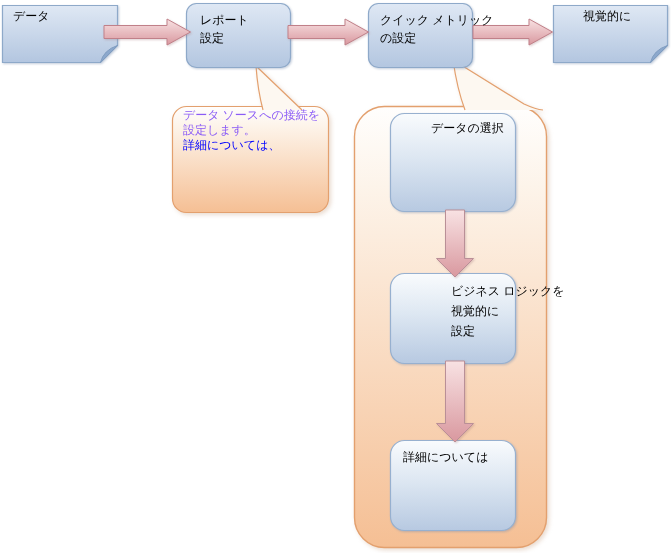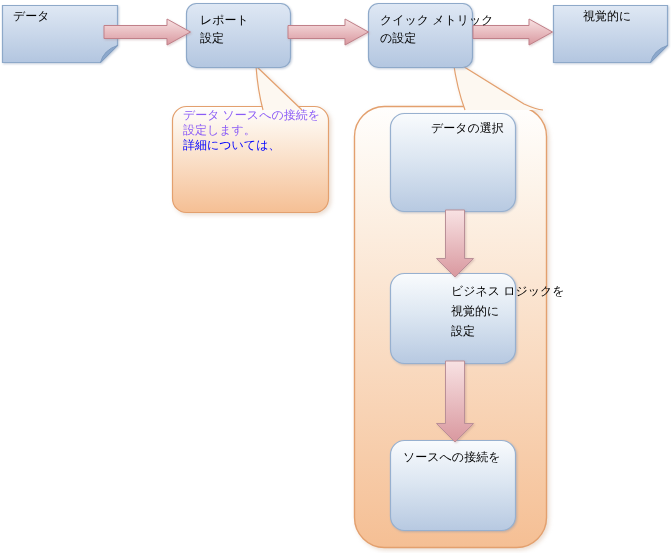--- a/index.html
+++ b/index.html
@@ -104,15 +104,15 @@
     <span class="cline black">設定します。</span>
     <span class="cline link">詳細については、</span>
   </div>
 
   <div class="lbl single" style="left:403px;top:121px;margin-left:28px;">データの選択</div>
 
   <div class="lbl step-lbl" style="left:403px;top:281px;margin-left:48px;">ビジネス ロジックを
 視覚的に
 設定</div>
 
-  <div class="lbl single" style="left:403px;top:450px;">ソースへの接続を</div>
+  <div class="lbl single" style="left:403px;top:450px;">詳細については</div>
 
 </div>
 
 </body></html>

